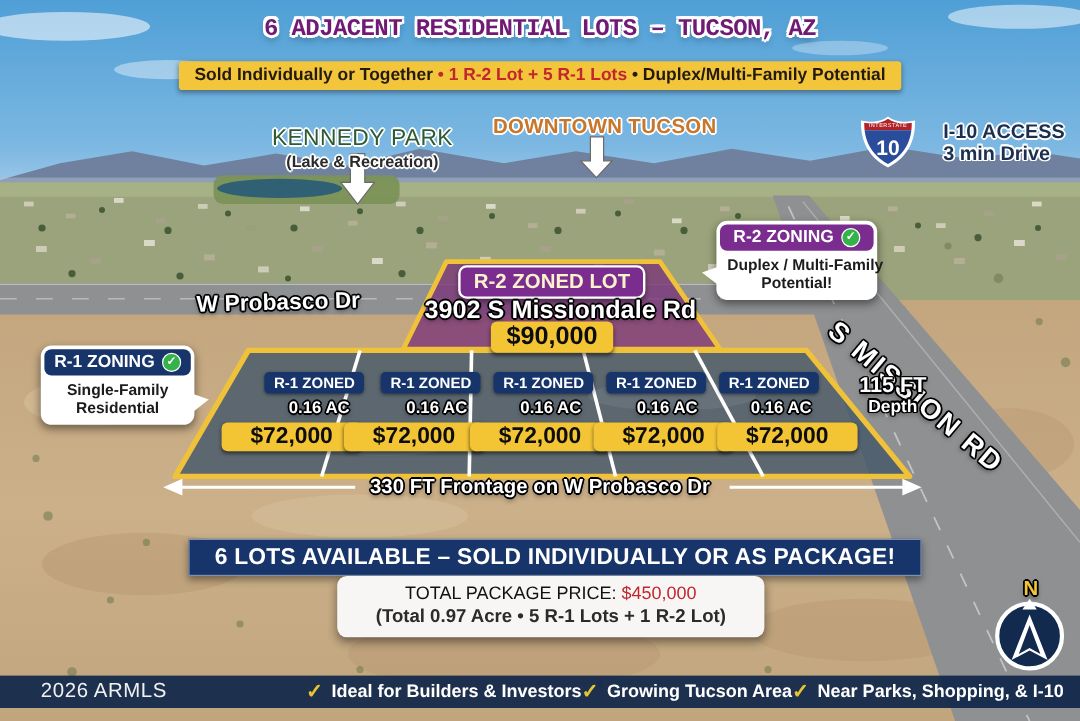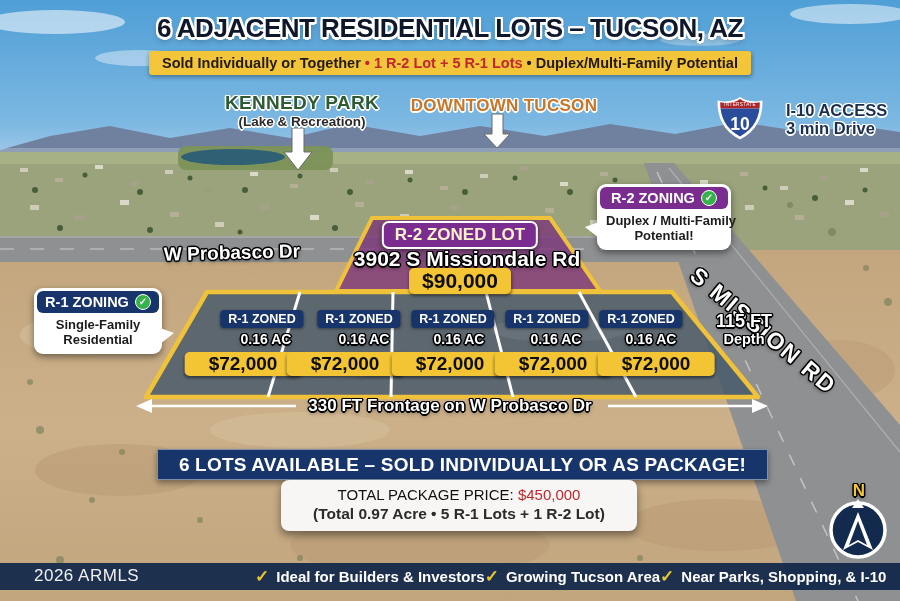--- a/index.html
+++ b/index.html
@@ -9,28 +9,28 @@
   #backdrop { position:absolute; left:0; top:0; width:900px; height:601px; }
 
   .abs { position:absolute; }
   .ctr { transform:translateX(-50%);padding-left:14px; }
 
   
   .ow { text-shadow:-1px -1px 0 #fff,0 -1.5px 0 #fff,1px -1px 0 #fff,-1.5px 0 0 #fff,1.5px 0 0 #fff,-1px 1px 0 #fff,0 1.5px 0 #fff,1px 1px 0 #fff; }
   .ow-lg { text-shadow:-2px -2px 0 #fff,0 -2px 0 #fff,2px -2px 0 #fff,-2px 0 0 #fff,2px 0 0 #fff,-2px 2px 0 #fff,0 2.5px 0 #fff,2px 2px 0 #fff, 0 4px 6px rgba(0,0,0,.35); }
   .ob { text-shadow:-1px -1px 0 #000,0 -1.5px 0 #000,1px -1px 0 #000,-1.5px 0 0 #000,1.5px 0 0 #000,-1px 1px 0 #000,0 1.5px 0 #000,1px 1px 0 #000,0 2px 4px rgba(0,0,0,.55); }
 
-  .page-title { width:100%; text-align:center; top:13px; font-size:26px; font-weight:bold; letter-spacing:-.5px; color:#0f172a; }
+  .page-title { width:100%; text-align:center; top:13px; font-size:20px; font-weight:bold; letter-spacing:-.5px; color:#701a75;font-family:Liberation Mono, monospace; }
 
   .sub-banner { left:50%; top:51px; background:#f2c53b; border-radius:3px; padding:4px 13px; white-space:nowrap; font-size:14.5px; font-weight:bold; box-shadow:0 2px 4px rgba(0,0,0,.35); }
   .sub-dark { color:#241a0e; }
   .sub-red { color:#c1272d; }
 
   .poi { text-align:center; white-space:nowrap; }
-  .kennedy-title { font-size:19px; font-weight:bold; color:#2e5b33; letter-spacing:.3px; }
+  .kennedy-title { font-size:19px; font-weight:normal; color:#2e5b33; letter-spacing:.3px;margin-top:13px; }
   .kennedy-sub { font-size:13.5px; font-weight:bold; color:#2a2a2a; }
   .downtown { font-size:17px; font-weight:bold; color:#c8762a; letter-spacing:.3px; }
 
   .i10-text { font-size:16.5px; font-weight:bold; color:#1b2f4f; line-height:1.12; white-space:nowrap;margin-left:16px; }
 
   .callout { background:#fff; border-radius:9px; box-shadow:0 3px 7px rgba(0,0,0,.45); padding:3px 3px 6px; text-align:center; }
   .callout-head { color:#fff; font-size:14.5px; font-weight:bold; border-radius:6px; padding:3px 8px; display:flex; align-items:center; justify-content:center; gap:6px; white-space:nowrap; }
   .callout-body { font-size:13px; font-weight:bold; color:#1c1c1c; line-height:1.18; padding:4px 6px 0; white-space:nowrap; }
   .check-circle { display:inline-flex; width:16px; height:16px; border-radius:50%; background:#35b34a; border:1.5px solid #fff; color:#fff; font-size:10px; line-height:1; align-items:center; justify-content:center; flex:0 0 auto; }
   .tail-left { position:absolute; left:-12px; top:38px; width:0; height:0; border-top:5px solid transparent; border-bottom:11px solid transparent; border-right:14px solid #fff; }

